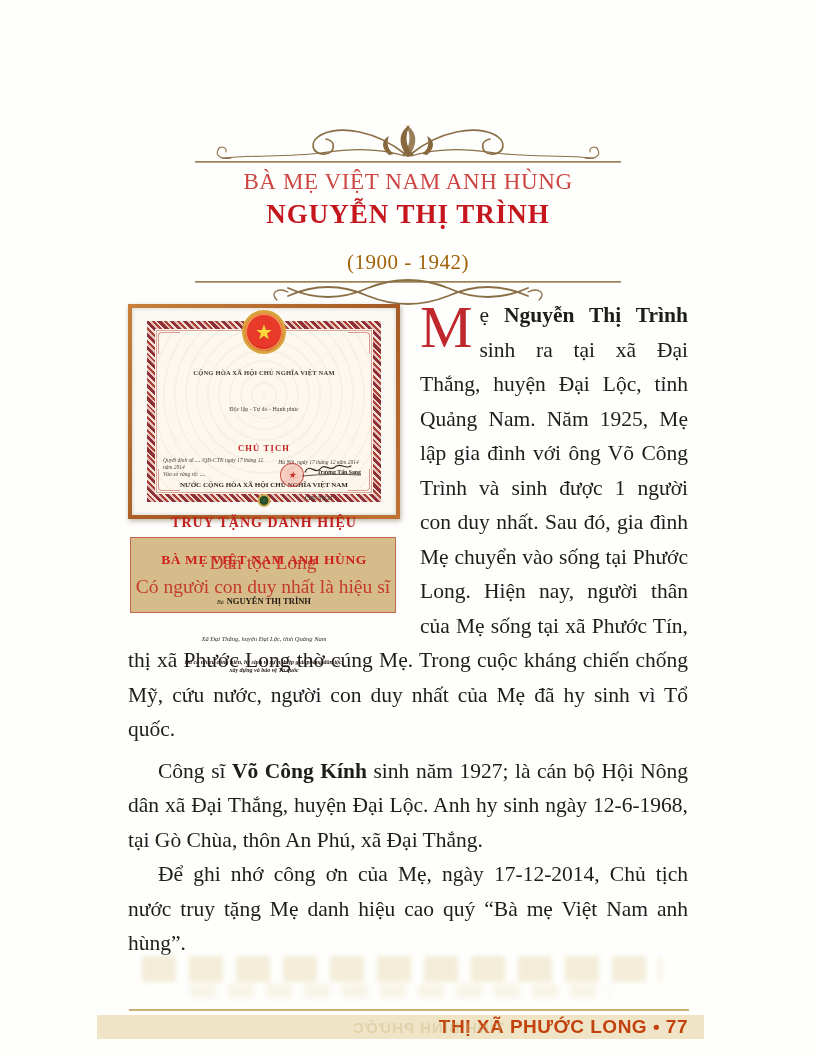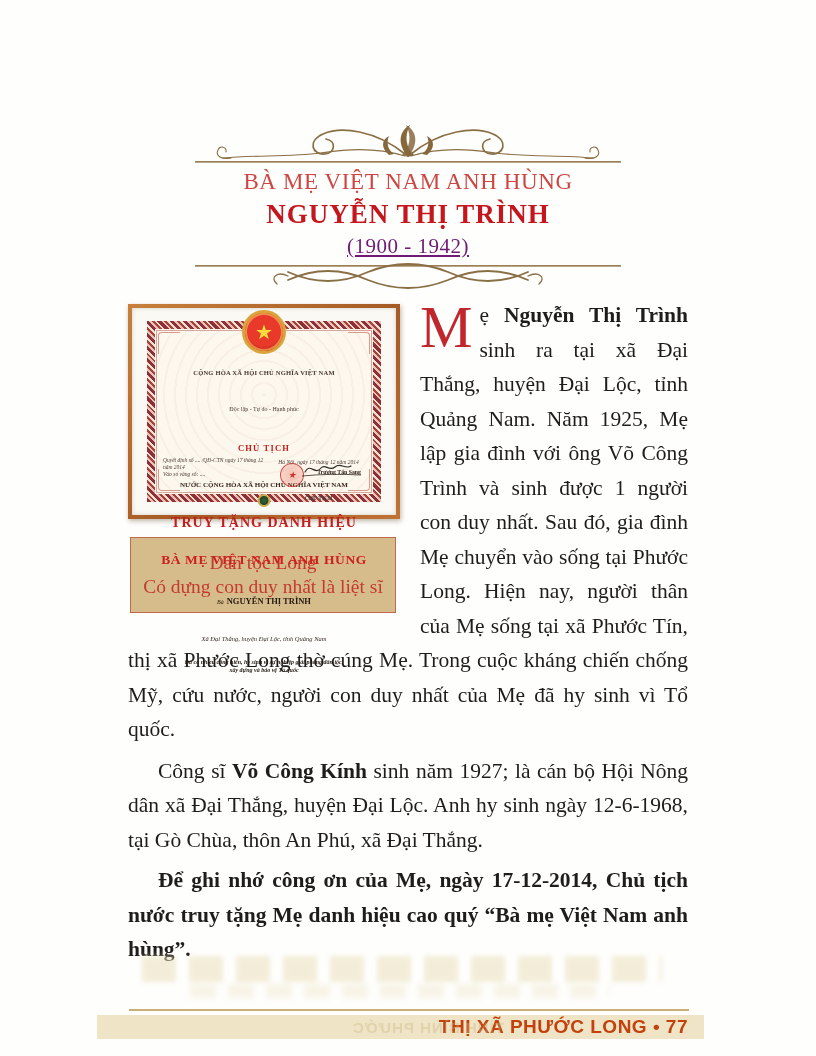--- a/index.html
+++ b/index.html
@@ -5,21 +5,21 @@
   * { margin:0; padding:0; box-sizing:border-box; }
   html,body { width:816px; height:1056px; }
   body { background:#ffffff; font-family:"Liberation Serif","DejaVu Serif",serif; position:relative; overflow:hidden; }
   .page { position:absolute; inset:0; background:#fefefd; }
 
   
   .header { position:absolute; left:128px; top:122px; width:560px; text-align:center; }
   .orn { display:block; margin:0 auto; }
   .title-line { font-size:23px; color:#ce4643; letter-spacing:0.6px; margin-top:3px; }
   .name-line { font-size:27px; font-weight:bold; color:#c5161d; letter-spacing:1px; margin-top:4px; }
-  .years-line { font-size:21px; color:#701a75; margin-top:4px; letter-spacing:0.5px;text-decoration:underline; }
+  .years-line { font-size:21px; color:#a16207; margin-top:20px; letter-spacing:0.5px; }
 
   
   .content { position:absolute; left:128px; top:298px; width:560px; font-size:21.5px;
              line-height:34.5px; color:#1f1d1b; text-align:justify; }
   .figure { float:left; width:272px; margin:6px 20px 28px 0; }
 
   
   .cert-frame { width:272px; height:215px; padding:4px; background:linear-gradient(135deg,#c8803c,#a65a24 55%,#c07334);
                 box-shadow:1px 2px 5px rgba(70,40,10,.35); }
   .mat { position:relative; width:100%; height:100%; background:#fbf9f4; padding:13px 15px;
@@ -65,21 +65,21 @@
            border-radius:50%; background:radial-gradient(#35613a, #143a1b); border:2px solid #c9a94d; z-index:3; }
 
   
   .caption { margin:18px 2px 0 2px; width:266px; height:76px; background:#d6bc8b; border:1px solid #bf6a4d;
              display:flex; flex-direction:column; justify-content:center; text-align:center;
              color:#c43b2d; font-size:19.5px; line-height:24.5px; }
 
   
   .p1 { margin:0; }
   .p2 { margin-top:7px; text-indent:30px; }
-  .p3 { margin-top:6px; text-indent:30px;font-weight:bold; }
+  .p3 { margin-top:0; text-indent:30px; }
   .dropcap { float:left; font-size:59px; line-height:49px; color:#c0272d; margin:5px 7px 0 0; }
 
   
   .bleed-band { position:absolute; left:142px; top:956px; width:520px; height:26px; opacity:.55; filter:blur(2.5px);
                 background:repeating-linear-gradient(90deg,#ebdfba 0 34px, rgba(235,223,186,0) 34px 47px); }
   .bleed-band2 { position:absolute; left:190px; top:984px; width:420px; height:14px; opacity:.35; filter:blur(3px);
                  background:repeating-linear-gradient(90deg,#ebdfba 0 26px, rgba(235,223,186,0) 26px 38px); }
   .footer-line { position:absolute; left:129px; top:1009px; width:560px; height:2px; background:#c9b078; }
   .footer-band { position:absolute; left:97px; top:1015px; width:607px; height:24px; background:#efe5c6;
                  display:flex; align-items:center; justify-content:flex-end; padding-right:16px;
@@ -174,21 +174,21 @@
                 <div class="c-signer">Trương Tấn Sang</div>
               </div>
             </div>
             <div class="c-dot"></div>
           </div>
         </div>
       </div>
 
       <div class="caption">
         <div>Dân tộc Long</div>
-        <div>Có dựng con duy nhất là liệt sĩ</div>
+        <div>Có người con duy nhất là hiệu sĩ</div>
       </div>
     </div>
 
     <p class="p1"><span class="dropcap">M</span><span>ẹ </span><b>Nguyễn Thị Trình</b><span> sinh ra tại xã Đại Thắng, huyện Đại Lộc, tỉnh Quảng Nam. Năm 1925, Mẹ lập gia đình với ông Võ Công Trình và sinh được 1 người con duy nhất. Sau đó, gia đình Mẹ chuyển vào sống tại Phước Long. Hiện nay, người thân của Mẹ sống tại xã Phước Tín, thị xã Phước Long thờ cúng Mẹ. Trong cuộc kháng chiến chống Mỹ, cứu nước, người con duy nhất của Mẹ đã hy sinh vì Tổ quốc.</span></p>
 
     <p class="p2"><span>Công sĩ </span><b>Võ Công Kính</b><span> sinh năm 1927; là cán bộ Hội Nông dân xã Đại Thắng, huyện Đại Lộc. Anh hy sinh ngày 12-6-1968, tại Gò Chùa, thôn An Phú, xã Đại Thắng.</span></p>
 
     <p class="p3">Để ghi nhớ công ơn của Mẹ, ngày 17-12-2014, Chủ tịch nước truy tặng Mẹ danh hiệu cao quý “Bà mẹ Việt Nam anh hùng”.</p>
   </div>
 

